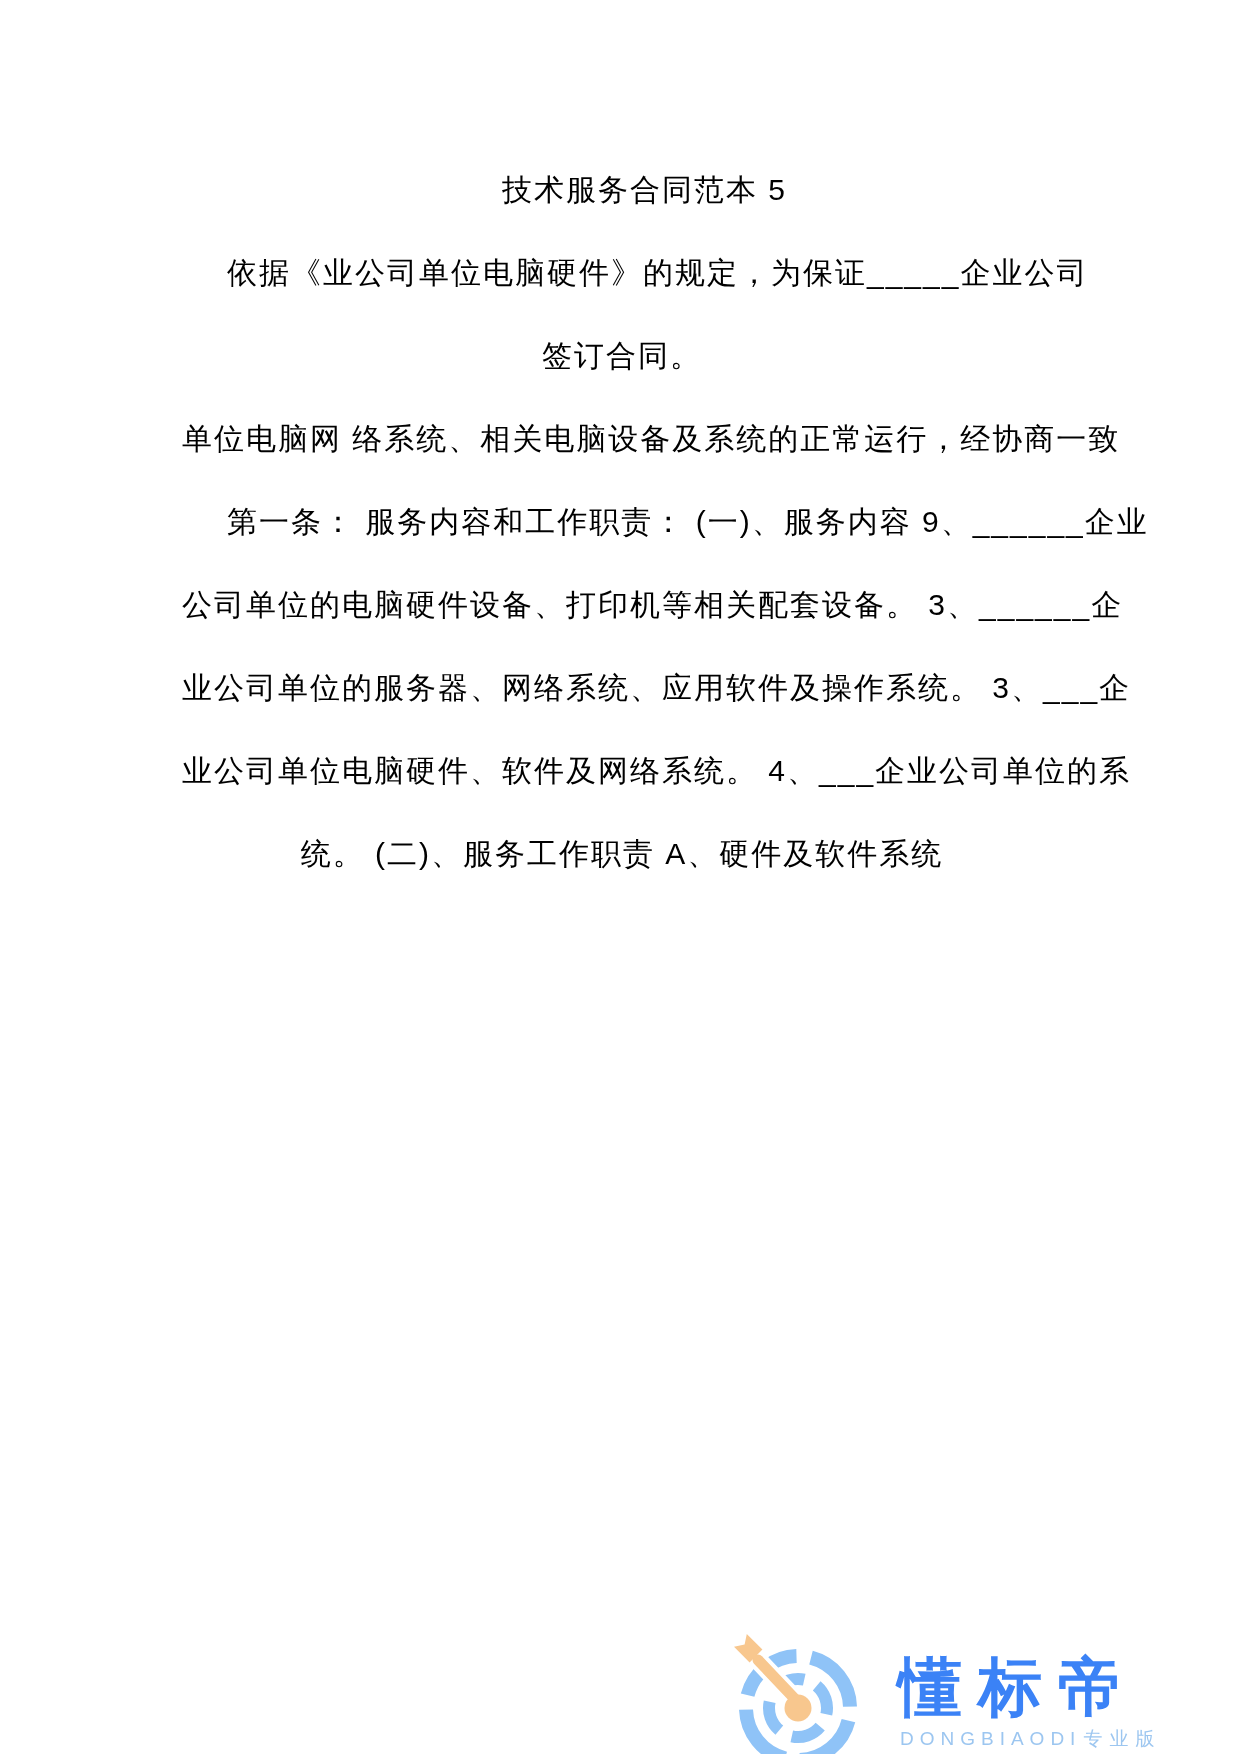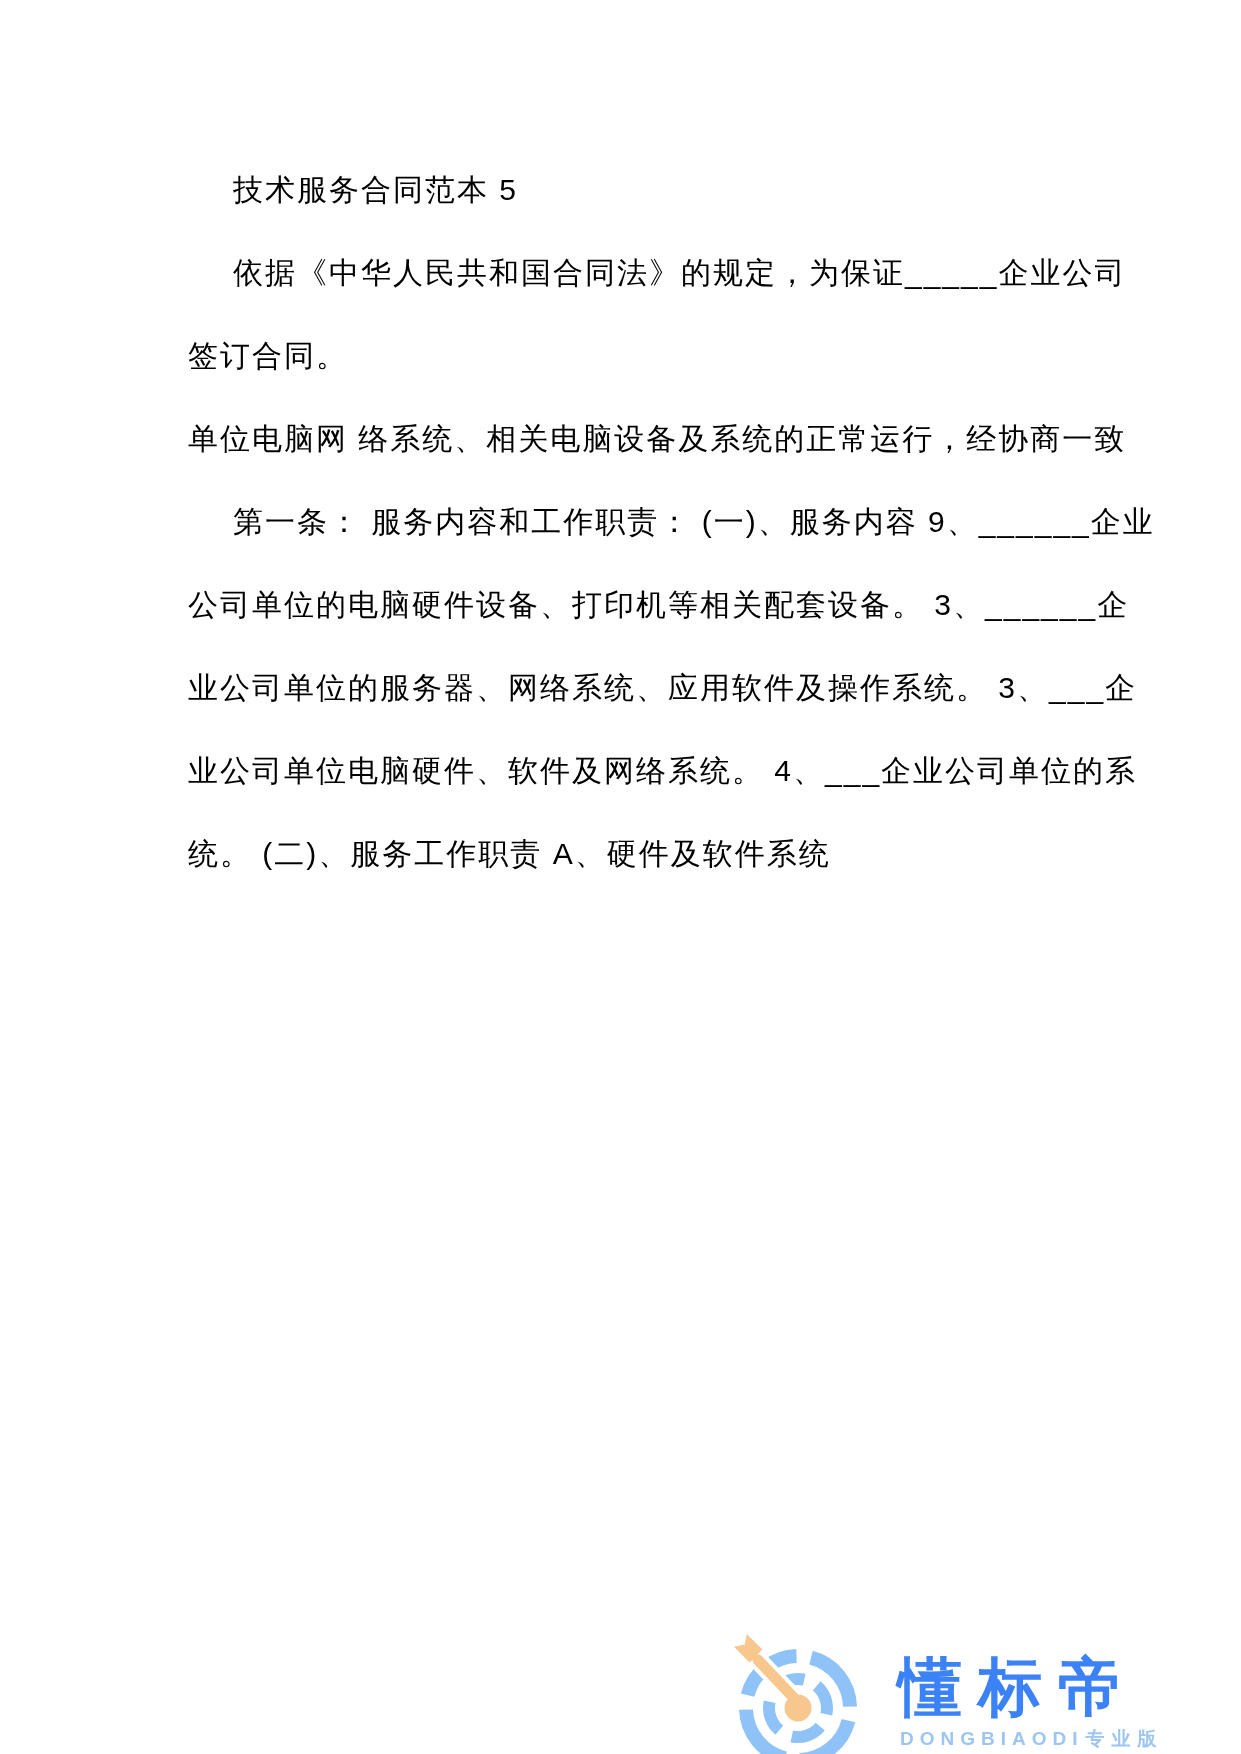--- a/index.html
+++ b/index.html
@@ -6,23 +6,24 @@
   body {
     width: 1241px;
     height: 1754px;
     background: #ffffff;
     position: relative;
     overflow: hidden;
     font-family: "Liberation Sans", sans-serif;
   }
   .doc {
     position: absolute;
-    left: 188px;
+    left: 182px;
     top: 148px;
     width: 880px;
+    text-align: center;
   }
   .line {
     font-size: 30px;
     line-height: 83px;
     letter-spacing: 2px;
     color: #000000;
     white-space: nowrap;
   }
   .line.indent { padding-left: 45px; }
 
@@ -49,33 +50,33 @@
     font-weight: bold;
     color: #3b82f6;
     letter-spacing: 16px;
     white-space: nowrap;
   }
   .brand-sub {
     position: absolute;
     left: 174px;
     top: 96px;
     font-size: 19px;
-    font-weight: bold;
+    font-weight: normal;
     color: #9cc6f0;
     letter-spacing: 6px;
     white-space: nowrap;
   }
   .brand-sub .edition { margin-left: 2px; letter-spacing: 7px; }
 </style>
 </head>
 <body>
 
 <div class="doc">
   <div class="line indent">技术服务合同范本 5</div>
-  <div class="line indent">依据《中华人民共和国合同法》的规定，为保证_____企业公司</div>
+  <div class="line indent">依据《业公司单位电脑硬件》的规定，为保证_____企业公司</div>
   <div class="line">签订合同。</div>
   <div class="line">单位电脑网 络系统、相关电脑设备及系统的正常运行，经协商一致</div>
   <div class="line indent">第一条： 服务内容和工作职责： (一)、服务内容 9、______企业</div>
   <div class="line">公司单位的电脑硬件设备、打印机等相关配套设备。 3、______企</div>
   <div class="line">业公司单位的服务器、网络系统、应用软件及操作系统。 3、___企</div>
   <div class="line">业公司单位电脑硬件、软件及网络系统。 4、___企业公司单位的系</div>
   <div class="line">统。 (二)、服务工作职责 A、硬件及软件系统</div>
 </div>
 
 <div class="watermark">

